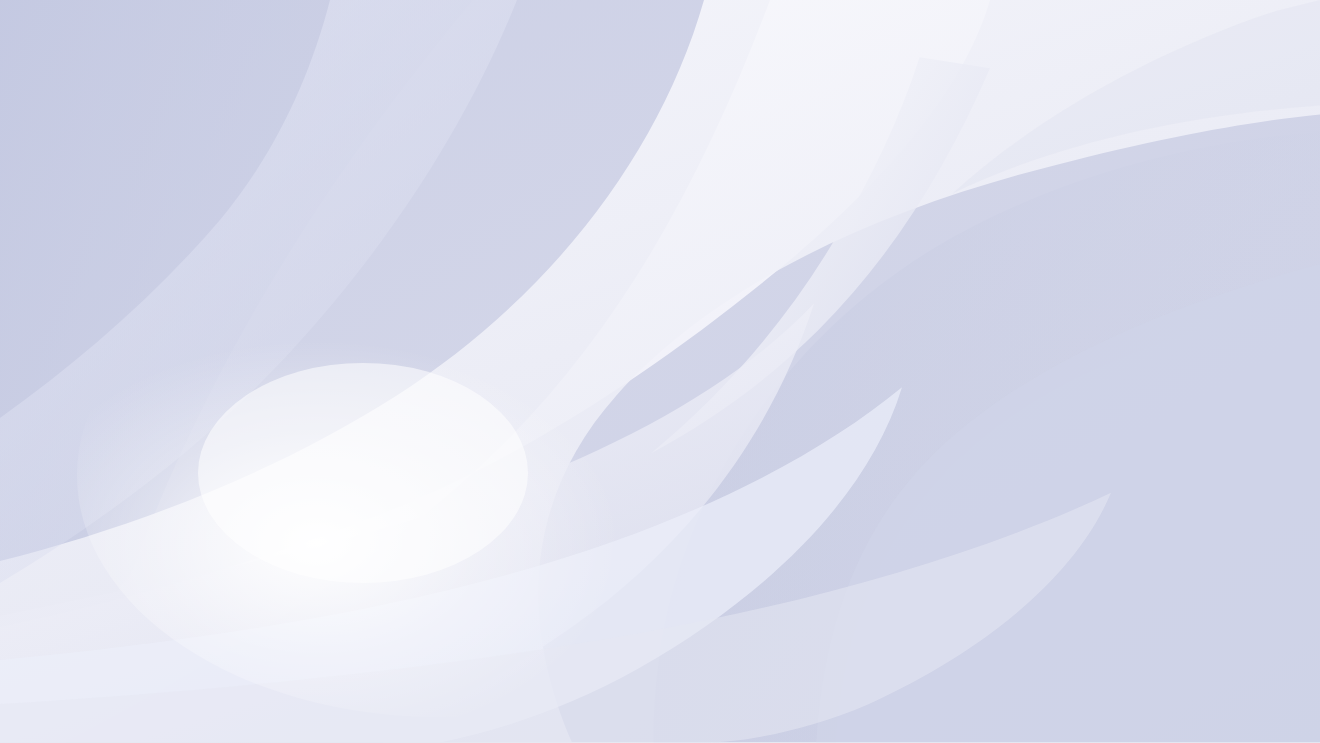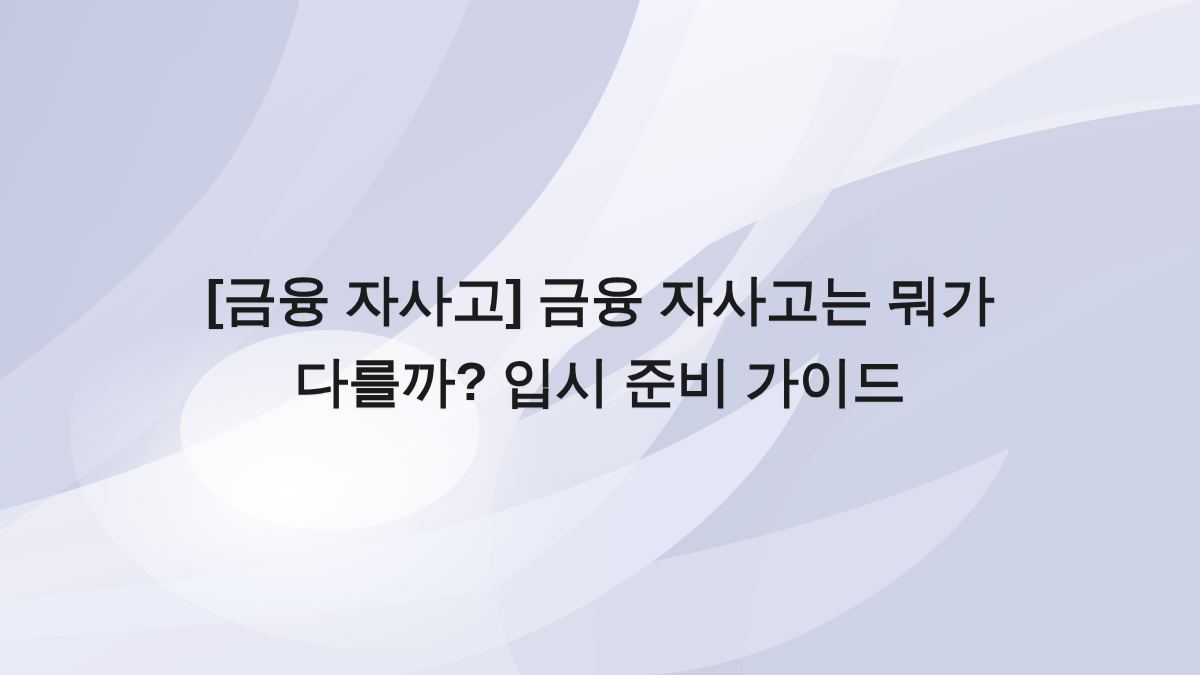--- a/index.html
+++ b/index.html
@@ -167,18 +167,14 @@
              C980,520 900,590 790,640
              C730,666 672,675 640,675 L0,675 Z" fill="#e6e7f3" opacity="0.55"></path>
 
     <ellipse cx="400" cy="432" rx="330" ry="220" fill="url(#gGlow)"></ellipse>
     <ellipse cx="330" cy="430" rx="150" ry="100" fill="#ffffff" opacity="0.55"></ellipse>
 
     <path d="M1200,0 L1200,96 C1080,104 960,130 866,176
              C940,108 1050,46 1160,10 Z" fill="#dfe2f0" opacity="0.45"></path>
   </svg>
 
-  <div class="title-wrap">
-    <span class="title-line">[금융 자사고] 금융 자사고는 뭐가</span>
-    <span class="title-line">다를까? 입시 준비 가이드</span>
-  </div>
 
 </div>
 
 </body></html>

